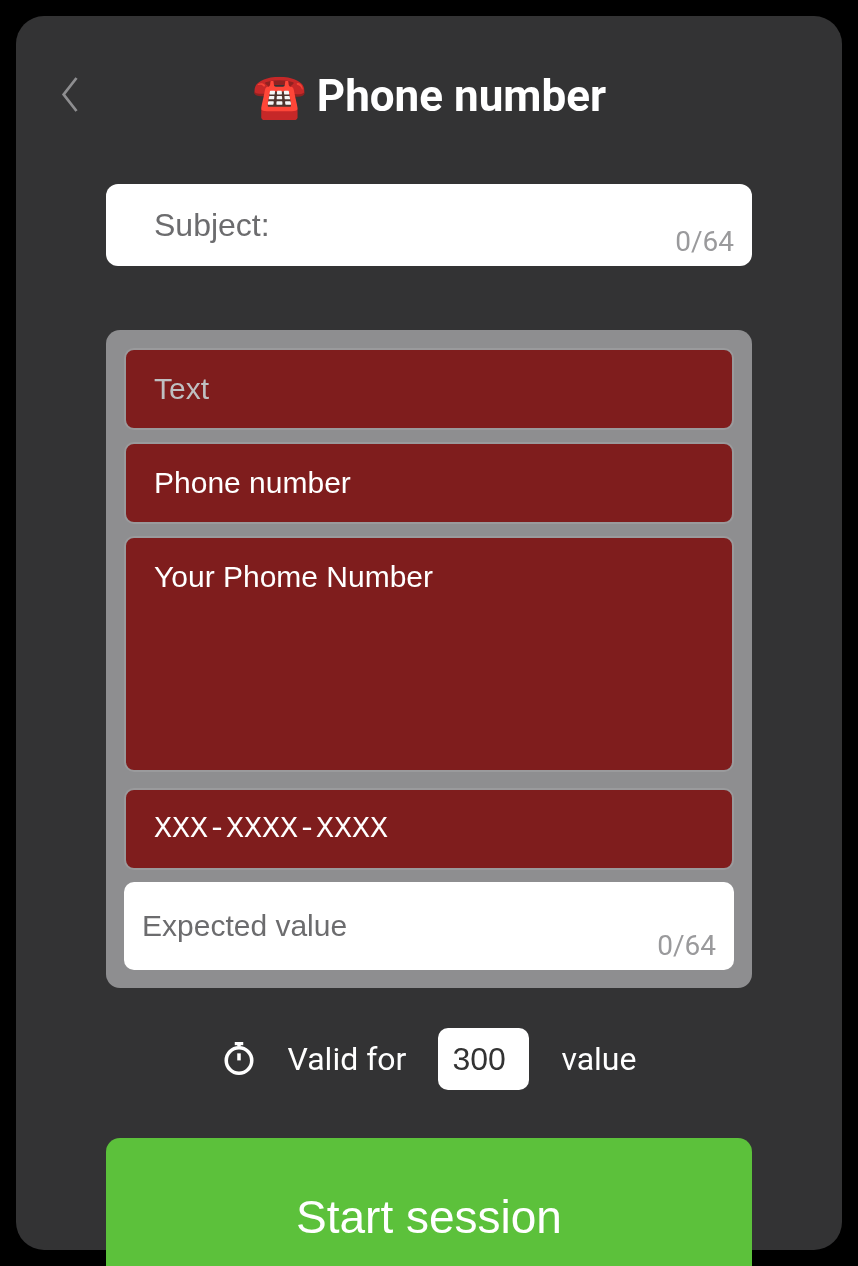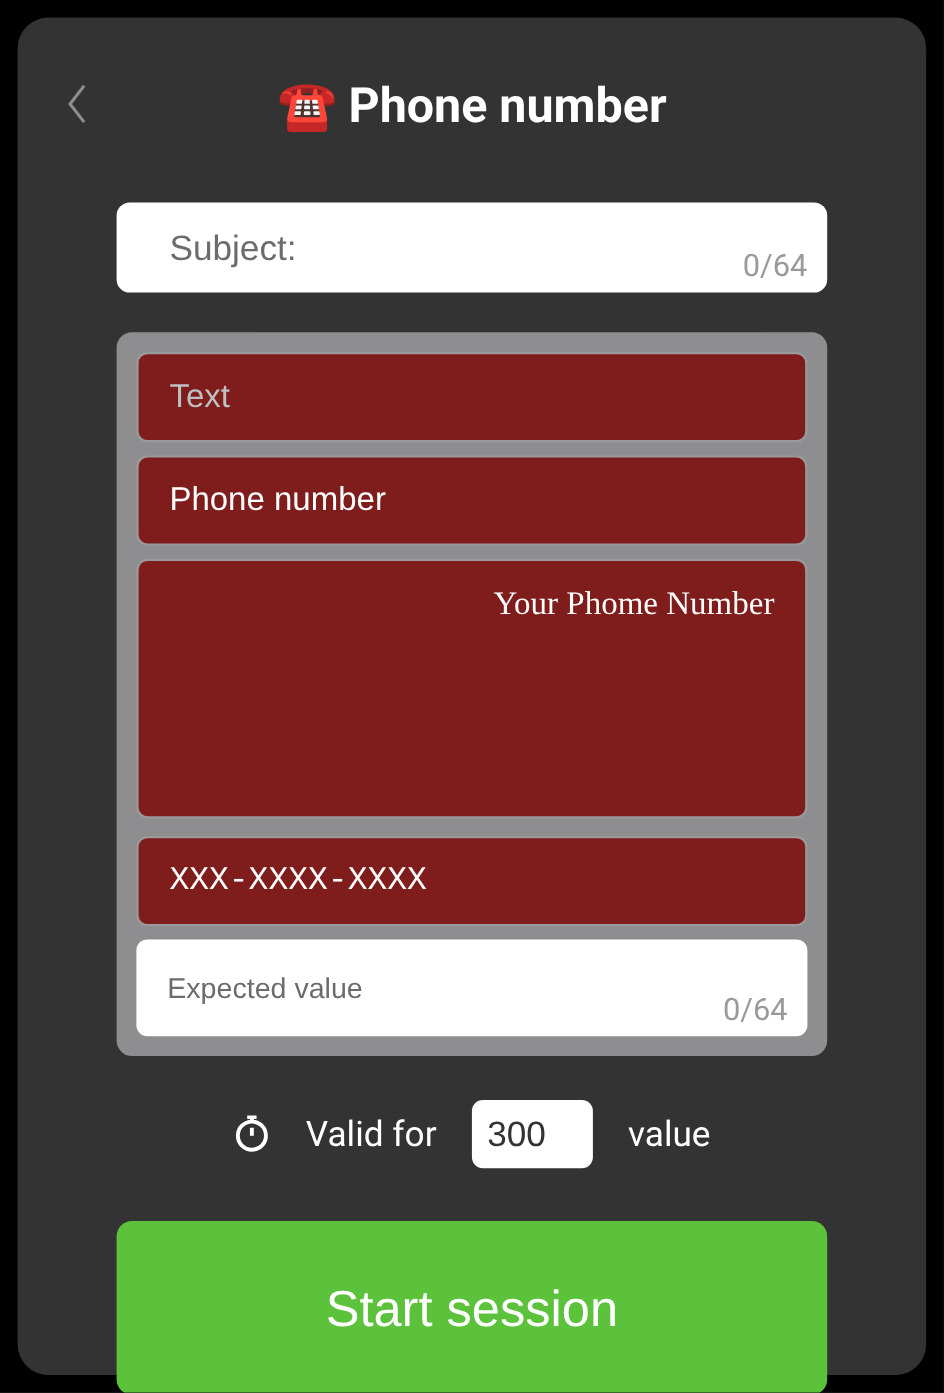--- a/index.html
+++ b/index.html
@@ -56,21 +56,21 @@
       gap: 10px;
     }
     .title-icon {
       font-size: 44px;
     }
     .content {
       padding: 0 50px;
     }
     .subject-row {
       position: relative;
-      margin-bottom: 36px;
+      margin-bottom: 64px;
     }
     .subject-input {
       width: 100%;
       height: 82px;
       border-radius: 12px;
       border: none;
       background: #fff;
       font-size: 32px;
       color: #333;
       padding: 0 120px 0 48px;
@@ -107,36 +107,35 @@
     }
     .field.dim {
       color: #bfbfc1;
     }
     .field.dim::placeholder {
       color: #bfbfc1;
     }
     .field.tall {
       height: 236px;
       resize: none;
-      font-family: Liberation Serif, serif;
-      text-align: right;
+      font-family: Liberation Sans, sans-serif;
     }
     .expected-row {
       position: relative;
       margin-bottom: 0;
     }
     .expected-input {
       width: 100%;
       height: 88px;
       border-radius: 10px;
       border: none;
       background: #fff;
-      font-size: 26px;
+      font-size: 30px;
       color: #333;
-      padding: 0 120px 0 28px;
+      padding: 0 120px 0 18px;
       outline: none;
     }
     .expected-input::placeholder {
       color: #6c6c6e;
     }
     .expected-counter {
       position: absolute;
       right: 18px;
       bottom: 8px;
       color: #9a9a9c;
@@ -152,21 +151,21 @@
       font-size: 32px;
     }
     .valid-row svg {
       width: 34px;
       height: 34px;
       stroke: #fff;
       fill: none;
       stroke-width: 2.5;
     }
     .valid-input {
-      width: 110px;
+      width: 91px;
       height: 62px;
       border-radius: 10px;
       border: none;
       background: #fff;
       font-size: 32px;
       color: #333;
       text-align: left;
       padding: 0 14px;
       outline: none;
       font-weight: 500;

